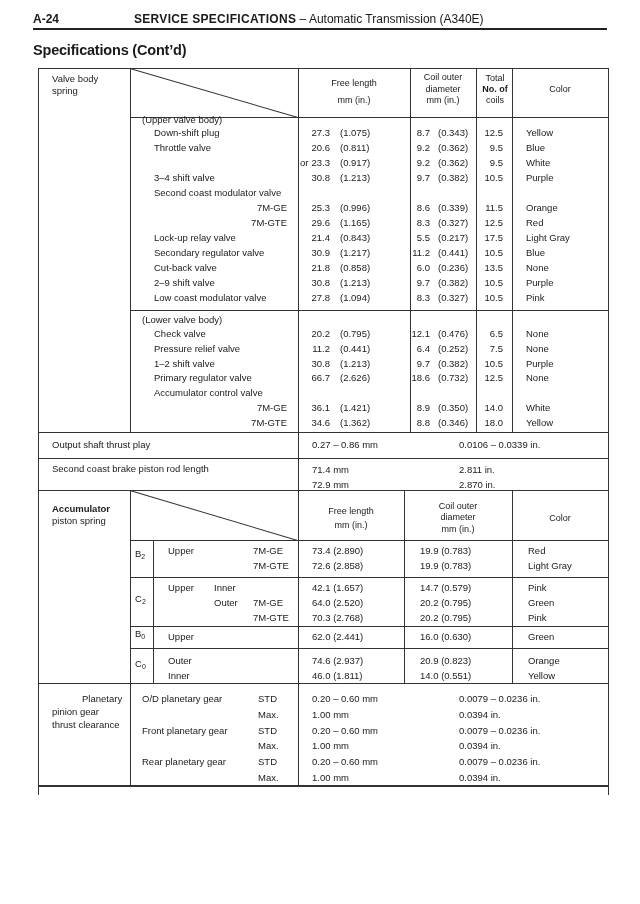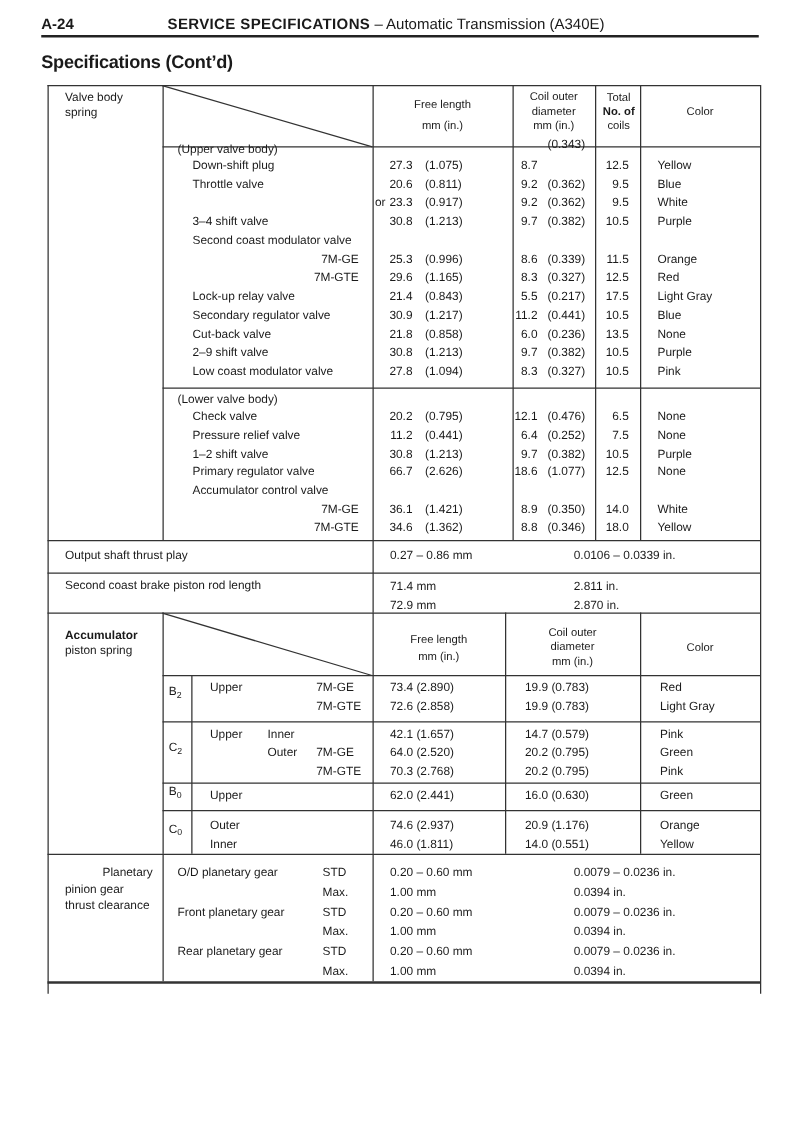--- a/index.html
+++ b/index.html
@@ -63,21 +63,21 @@
     <div class="t hdr" style="left: 383px; width: 120px; text-align: center; top: 95px;">mm (in.)</div>
     <div class="t hdr" style="left: 435px; width: 120px; text-align: center; top: 73px;">Total</div>
     <div class="t hdr" style="left: 435px; width: 120px; text-align: center; top: 84px; font-weight: bold;">No. of</div>
     <div class="t hdr" style="left: 435px; width: 120px; text-align: center; top: 95px;">coils</div>
     <div class="t hdr" style="left: 500px; width: 120px; text-align: center; top: 84px;">Color</div>
     <div class="t" style="left: 142px; top: 114px;">(Upper valve body)</div>
     <div class="t" style="left: 154px; top: 127px;">Down-shift plug</div>
     <div class="t" style="right: 310px; text-align: right; top: 127px;">27.3</div>
     <div class="t" style="left: 340px; top: 127px;">(1.075)</div>
     <div class="t" style="right: 210px; text-align: right; top: 127px;">8.7</div>
-    <div class="t" style="left: 438px; top: 110px;">(0.343)</div>
+    <div class="t" style="left: 438px; top: 127px;">(0.343)</div>
     <div class="t" style="right: 137px; text-align: right; top: 127px;">12.5</div>
     <div class="t" style="left: 526px; top: 127px;">Yellow</div>
     <div class="t" style="left: 154px; top: 142px;">Throttle valve</div>
     <div class="t" style="right: 310px; text-align: right; top: 142px;">20.6</div>
     <div class="t" style="left: 340px; top: 142px;">(0.811)</div>
     <div class="t" style="right: 210px; text-align: right; top: 142px;">9.2</div>
     <div class="t" style="left: 438px; top: 142px;">(0.362)</div>
     <div class="t" style="right: 137px; text-align: right; top: 142px;">9.5</div>
     <div class="t" style="left: 526px; top: 142px;">Blue</div>
     <div class="t" style="left: 300px; top: 157px;">or</div>
@@ -163,21 +163,21 @@
     <div class="t" style="right: 310px; text-align: right; top: 357.6px;">30.8</div>
     <div class="t" style="left: 340px; top: 357.6px;">(1.213)</div>
     <div class="t" style="right: 210px; text-align: right; top: 357.6px;">9.7</div>
     <div class="t" style="left: 438px; top: 357.6px;">(0.382)</div>
     <div class="t" style="right: 137px; text-align: right; top: 357.6px;">10.5</div>
     <div class="t" style="left: 526px; top: 357.6px;">Purple</div>
     <div class="t" style="left: 154px; top: 372.4px;">Primary regulator valve</div>
     <div class="t" style="right: 310px; text-align: right; top: 372.4px;">66.7</div>
     <div class="t" style="left: 340px; top: 372.4px;">(2.626)</div>
     <div class="t" style="right: 210px; text-align: right; top: 372.4px;">18.6</div>
-    <div class="t" style="left: 438px; top: 372.4px;">(1.077)</div>
+    <div class="t" style="left: 438px; top: 372.4px;">(0.732)</div>
     <div class="t" style="right: 137px; text-align: right; top: 372.4px;">12.5</div>
     <div class="t" style="left: 526px; top: 372.4px;">None</div>
     <div class="t" style="left: 154px; top: 387.2px;">Accumulator control valve</div>
     <div class="t" style="right: 353px; text-align: right; top: 402px;">7M-GE</div>
     <div class="t" style="right: 310px; text-align: right; top: 402px;">36.1</div>
     <div class="t" style="left: 340px; top: 402px;">(1.421)</div>
     <div class="t" style="right: 210px; text-align: right; top: 402px;">8.9</div>
     <div class="t" style="left: 438px; top: 402px;">(0.350)</div>
     <div class="t" style="right: 137px; text-align: right; top: 402px;">14.0</div>
     <div class="t" style="left: 526px; top: 402px;">White</div>
@@ -230,21 +230,21 @@
     <div class="t" style="left: 420px; top: 612px;">20.2 (0.795)</div>
     <div class="t" style="left: 528px; top: 612px;">Pink</div>
     <div class="t" style="left: 135px; top: 628px;"><span>B</span><sub>0</sub></div>
     <div class="t" style="left: 168px; top: 631px;">Upper</div>
     <div class="t" style="left: 312px; top: 631px;">62.0 (2.441)</div>
     <div class="t" style="left: 420px; top: 631px;">16.0 (0.630)</div>
     <div class="t" style="left: 528px; top: 631px;">Green</div>
     <div class="t" style="left: 135px; top: 658px;"><span>C</span><sub>0</sub></div>
     <div class="t" style="left: 168px; top: 655px;">Outer</div>
     <div class="t" style="left: 312px; top: 655px;">74.6 (2.937)</div>
-    <div class="t" style="left: 420px; top: 655px;">20.9 (1.176)</div>
+    <div class="t" style="left: 420px; top: 655px;">20.9 (0.823)</div>
     <div class="t" style="left: 528px; top: 655px;">Orange</div>
     <div class="t" style="left: 168px; top: 670px;">Inner</div>
     <div class="t" style="left: 312px; top: 670px;">46.0 (1.811)</div>
     <div class="t" style="left: 420px; top: 670px;">14.0 (0.551)</div>
     <div class="t" style="left: 528px; top: 670px;">Yellow</div>
     <div class="t" style="left: 52px; top: 693px; margin-left: 30px;">Planetary</div>
     <div class="t" style="left: 52px; top: 706px;">pinion gear</div>
     <div class="t" style="left: 52px; top: 719px;">thrust clearance</div>
     <div class="t" style="left: 142px; top: 693px;">O/D planetary gear</div>
     <div class="t" style="left: 258px; top: 693px;">STD</div>

